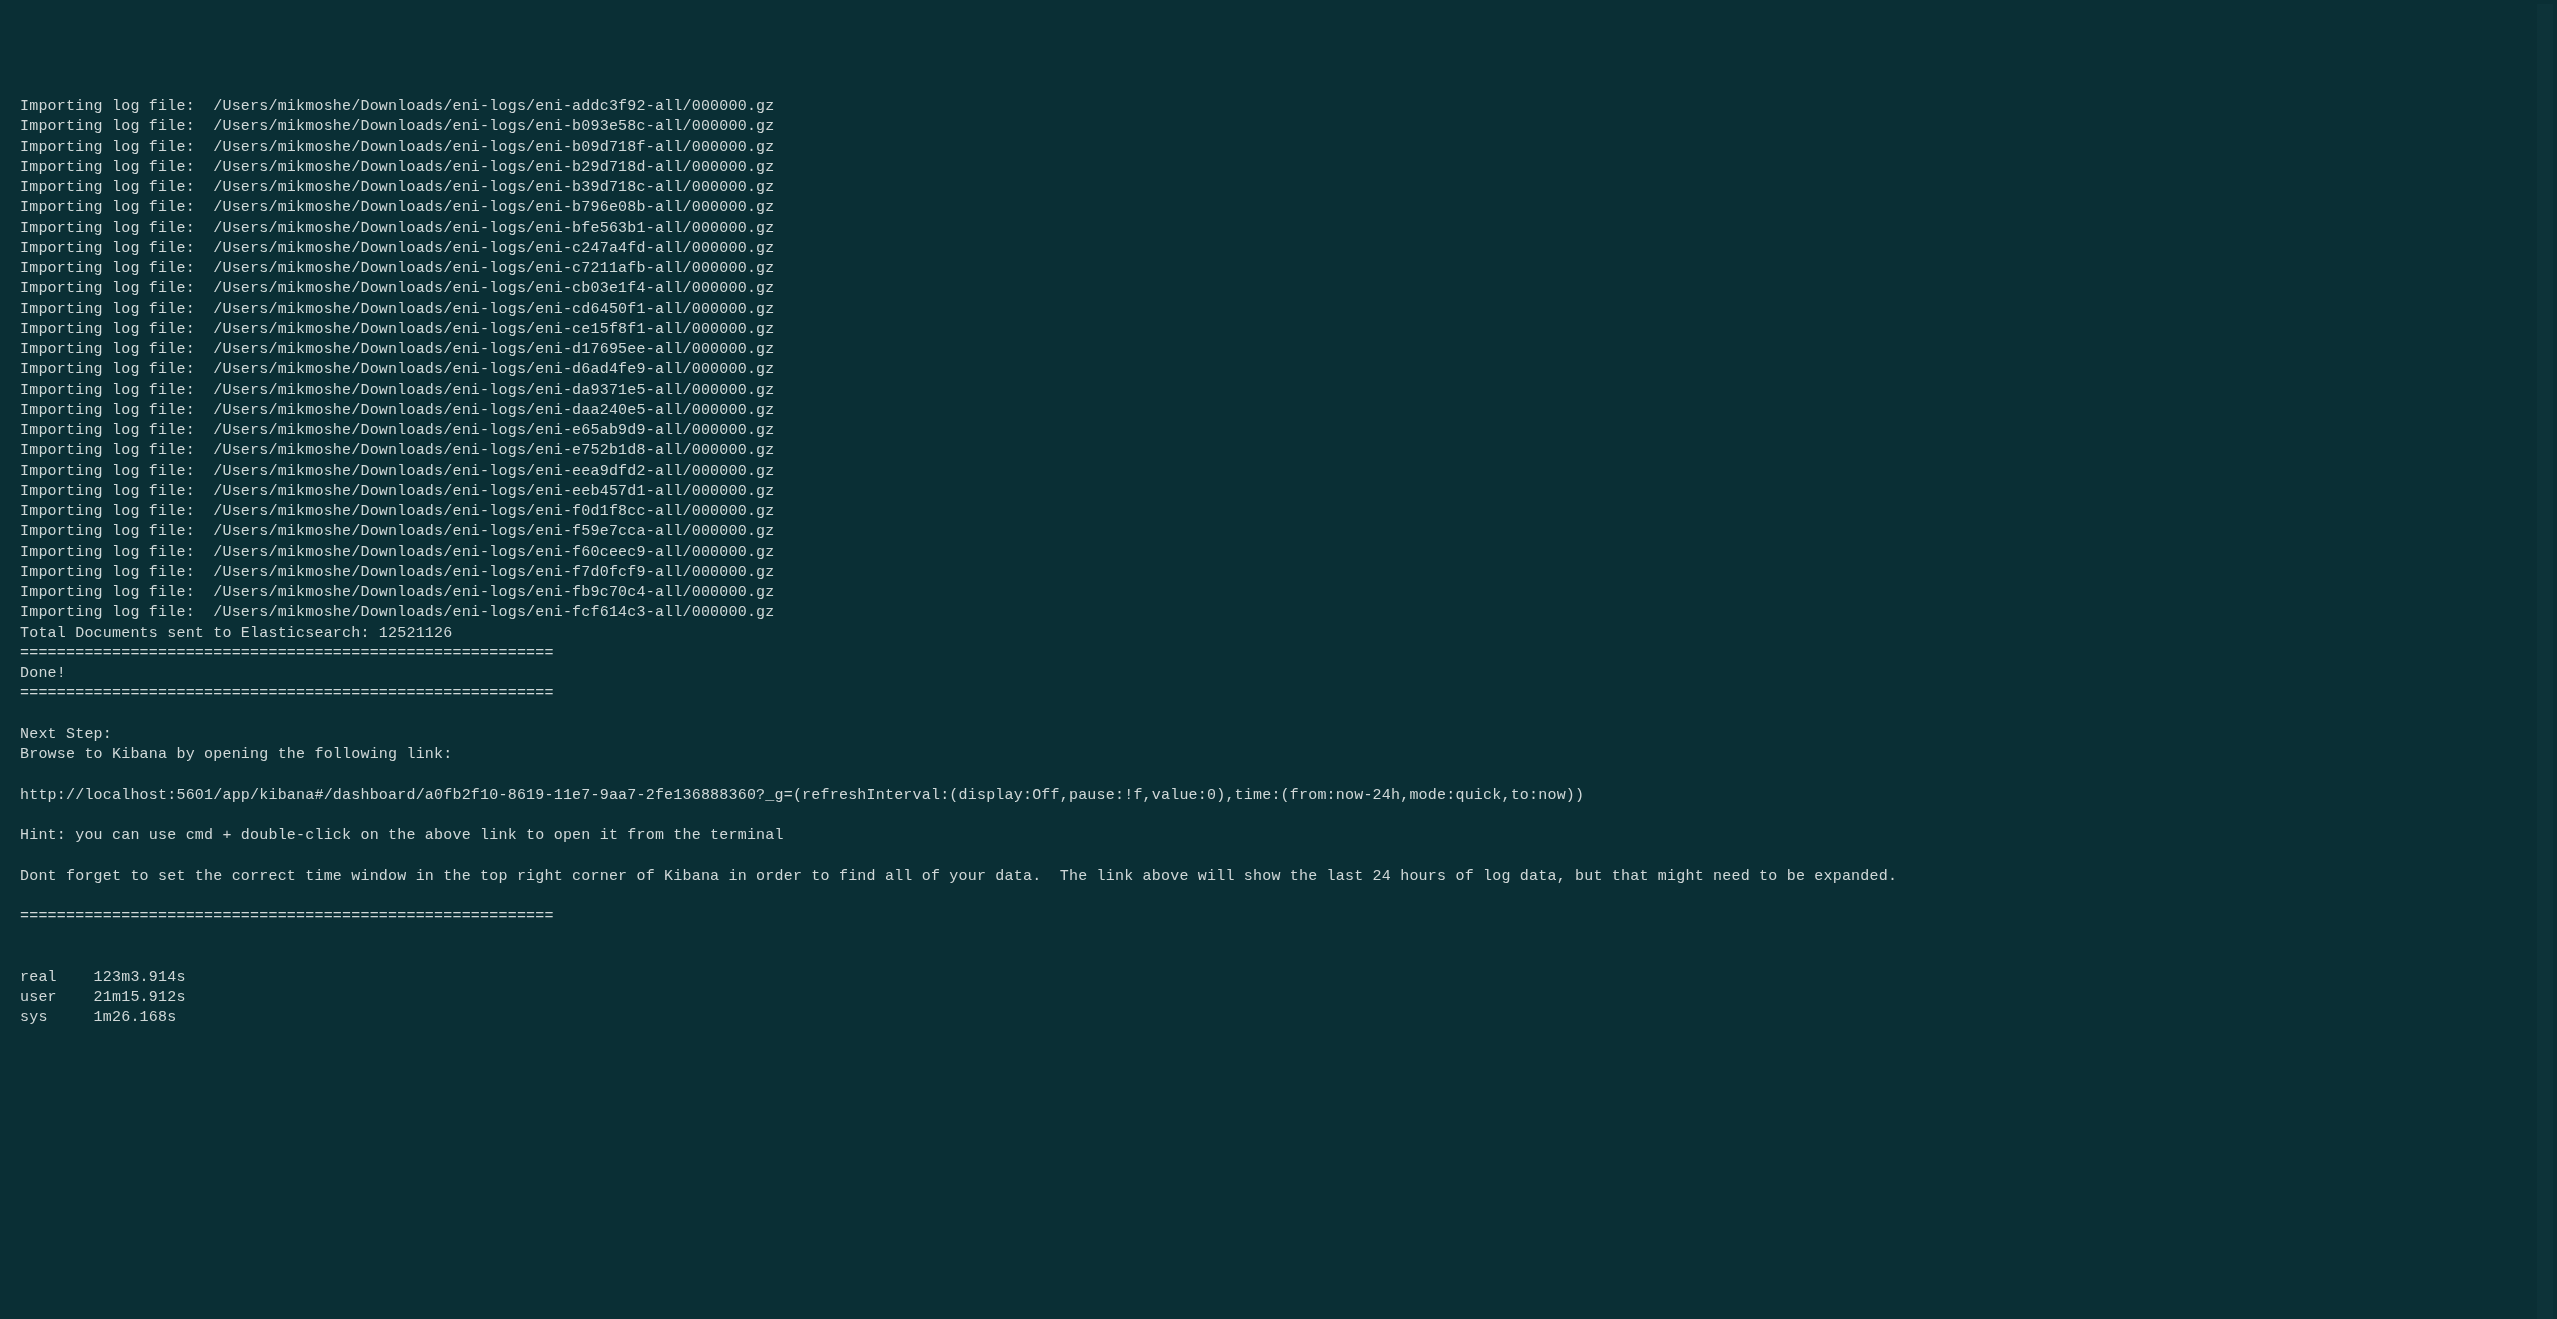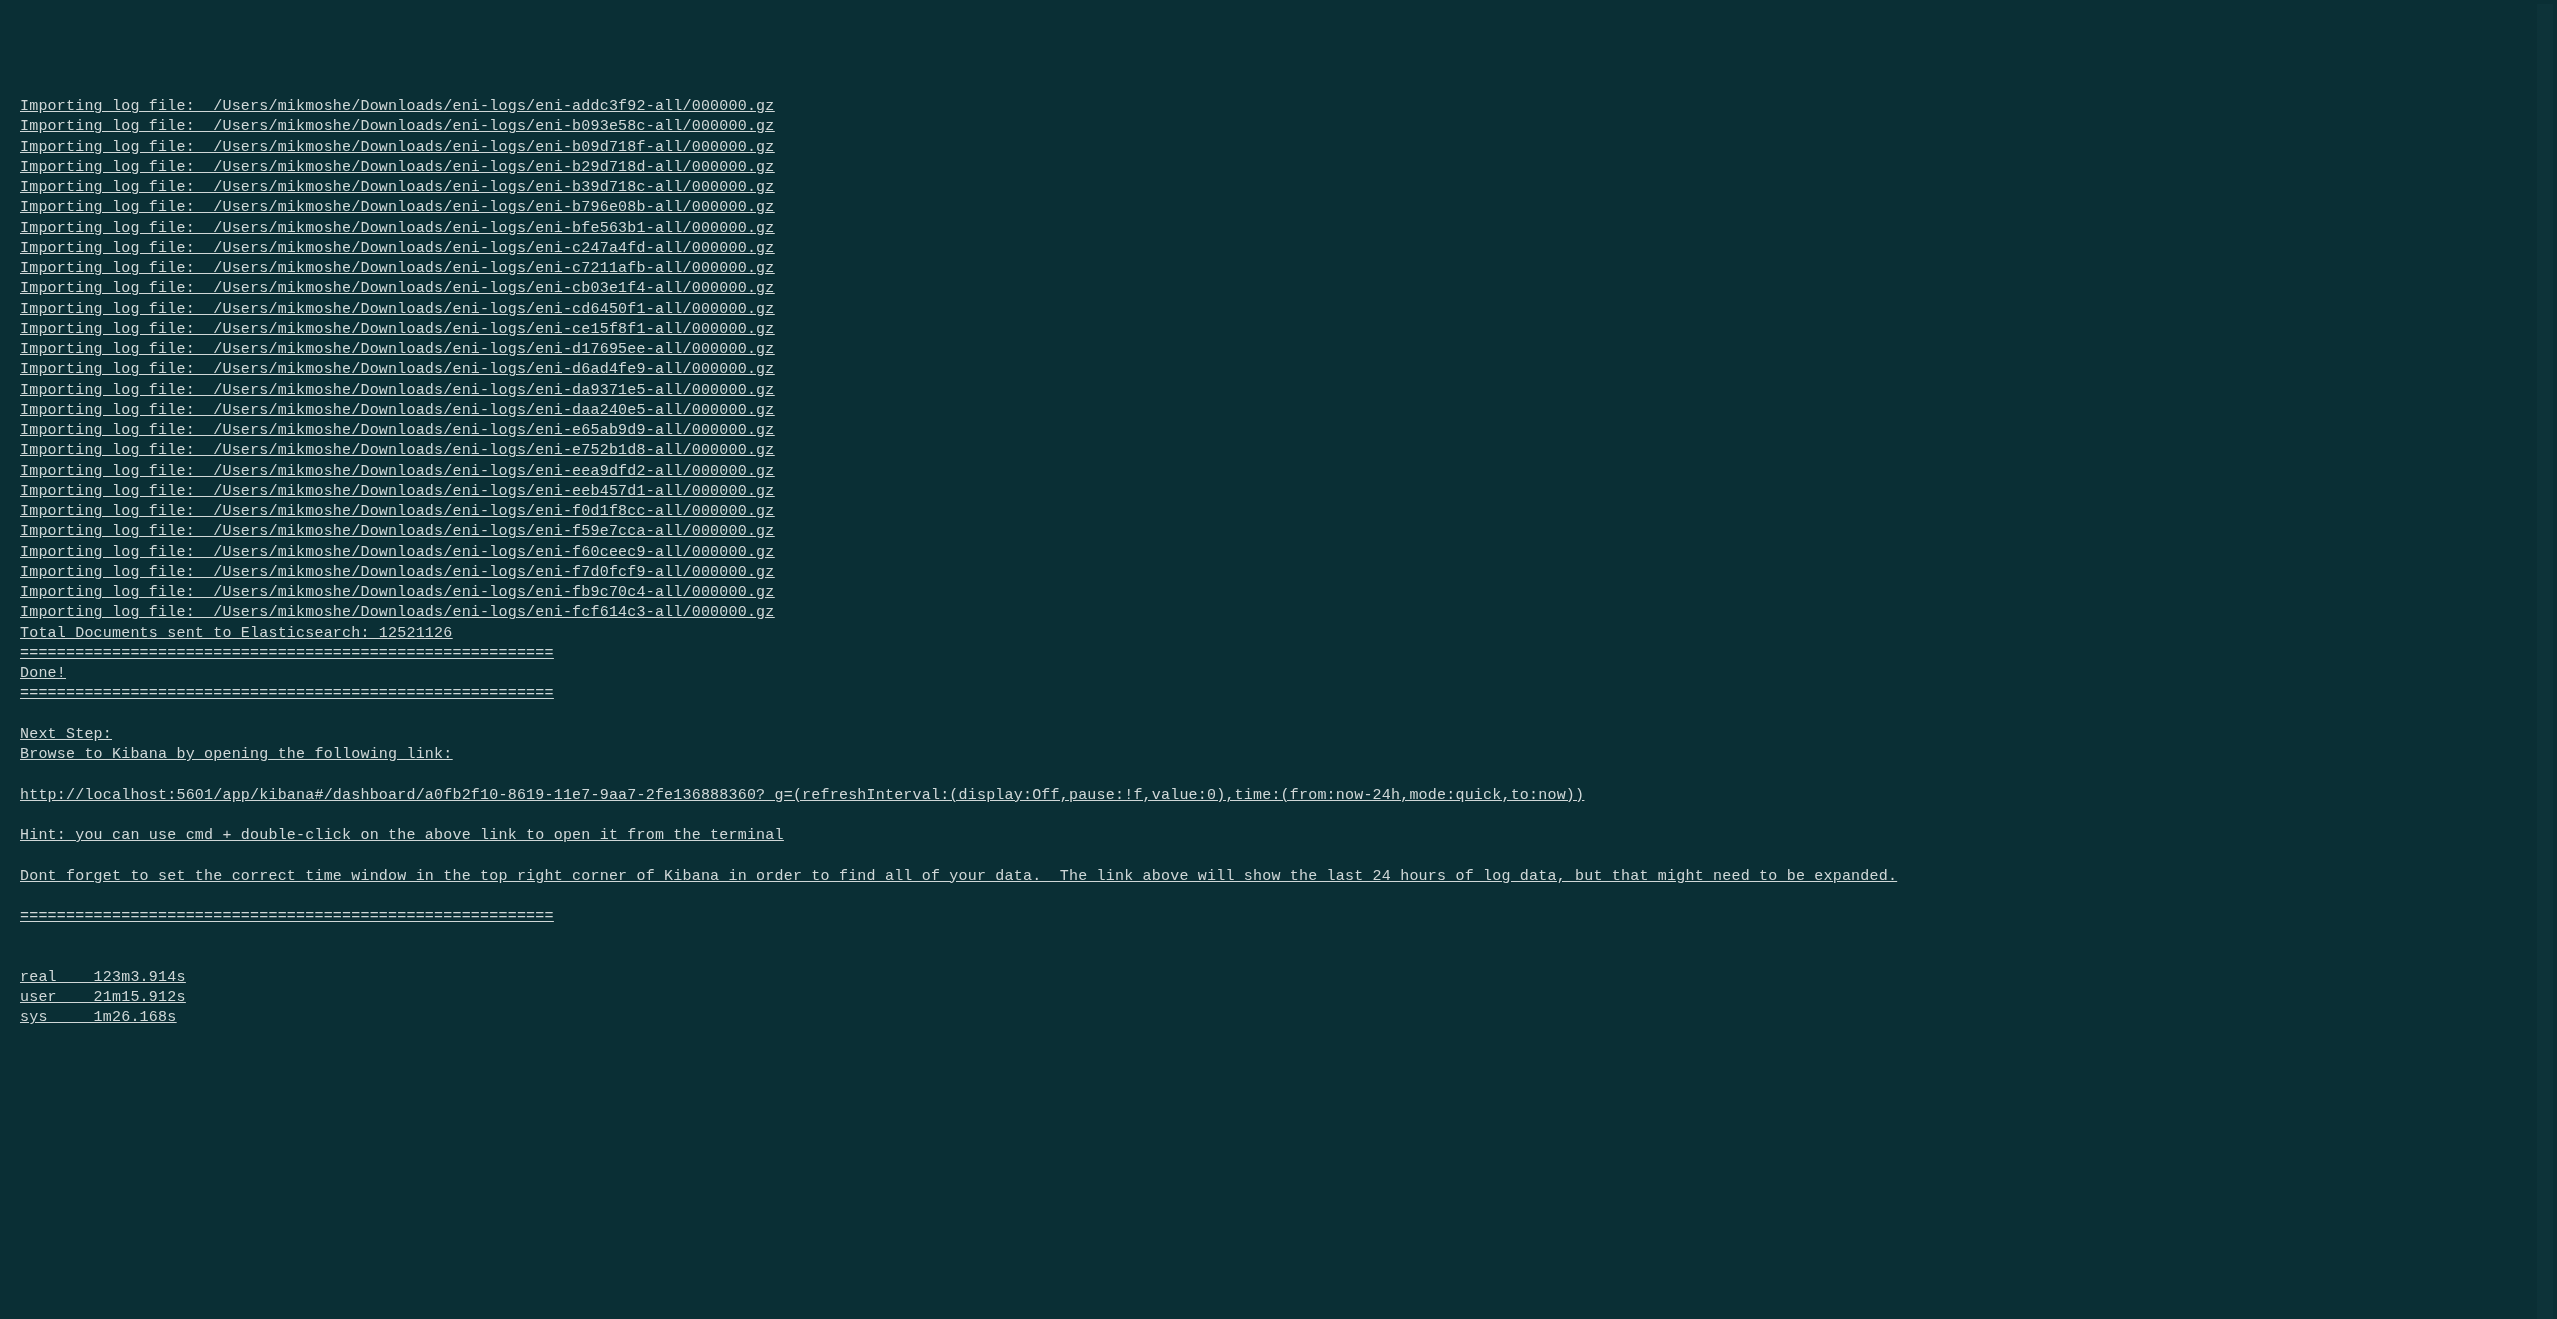--- a/index.html
+++ b/index.html
@@ -1,19 +1,18 @@
 <!DOCTYPE html>
 <html><head>
   <meta charset="utf-8">
   <style>
     * {
       margin: 4px;
       padding: 0;
       box-sizing: border-box;
-      text-decoration: underline;
     }
     body {
       background-color: #0a2f35;
       color: #d0d8d8;
       font-family: 'Menlo', 'Monaco', 'Consolas', 'Courier New', monospace;
       font-size: 15px;
       line-height: 1.35;
       padding: 4px 8px;
       white-space: pre-wrap;
       word-wrap: break-word;

